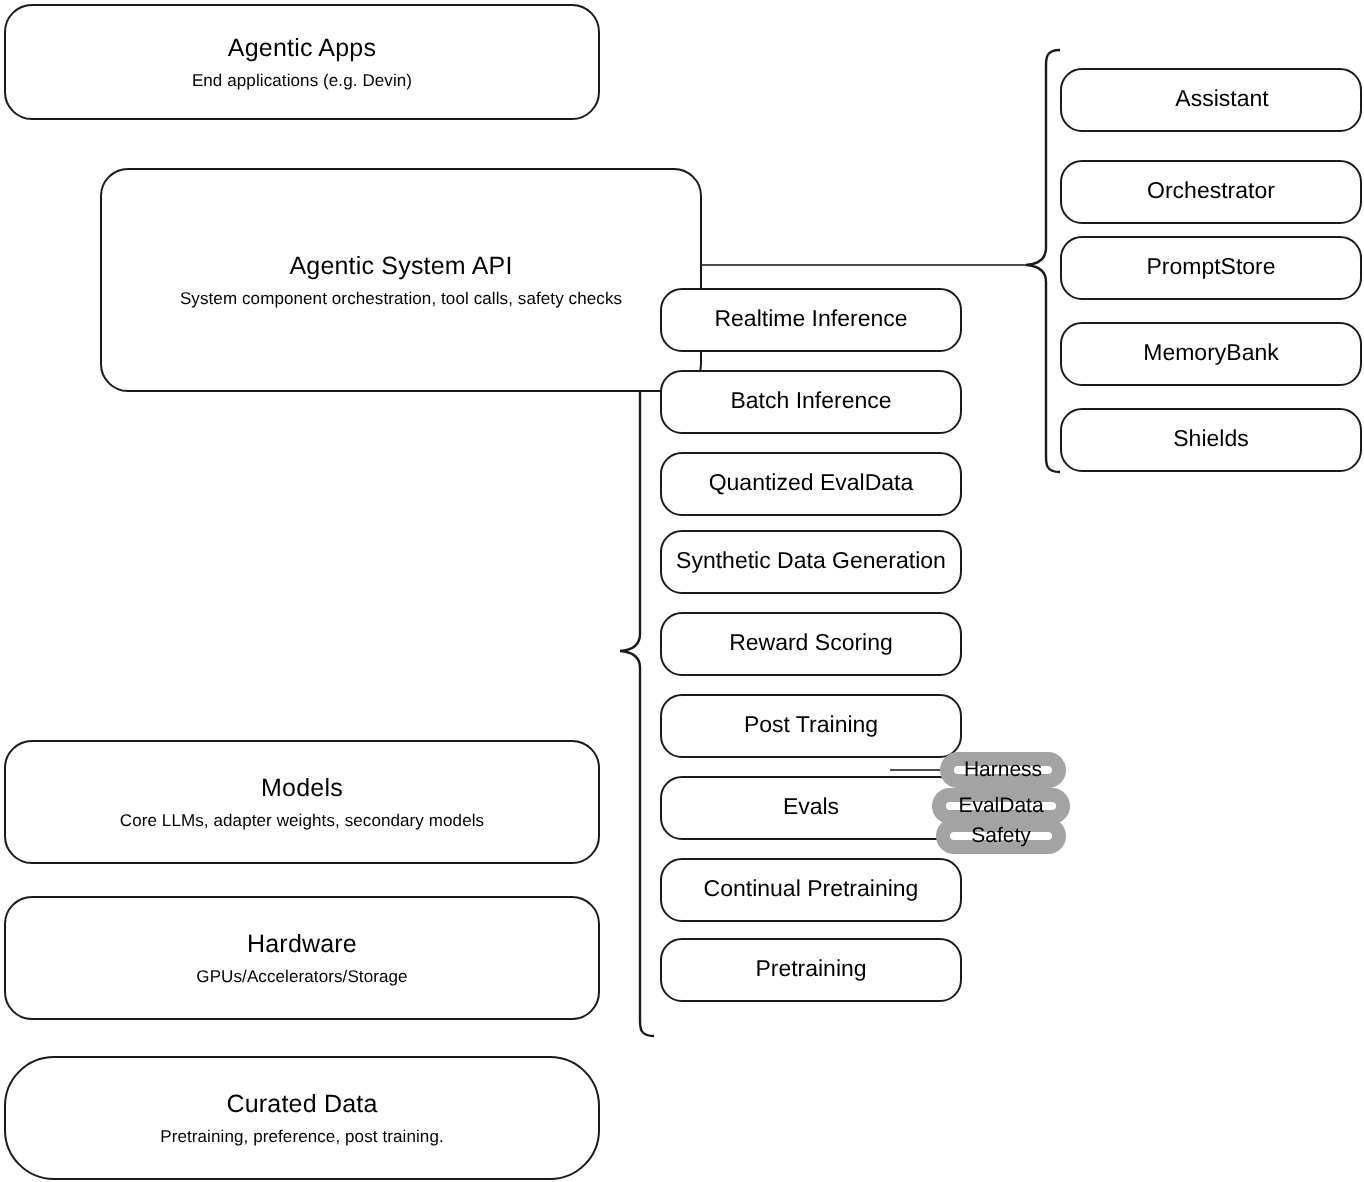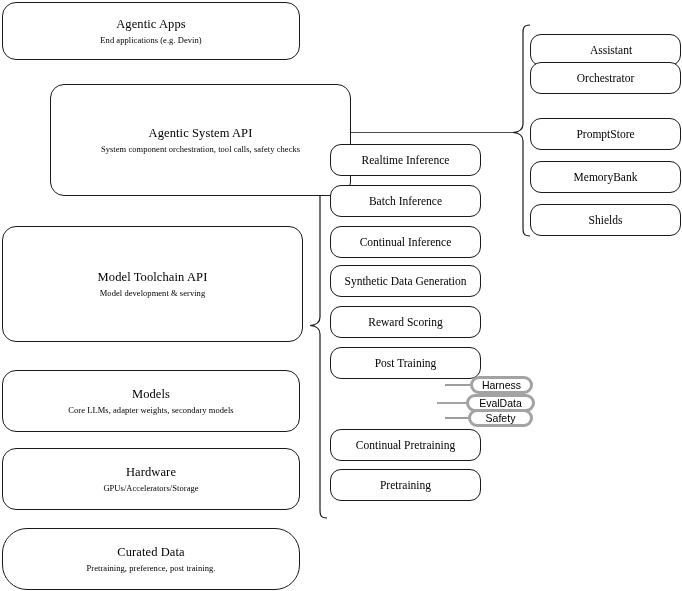--- a/index.html
+++ b/index.html
@@ -24,21 +24,20 @@
     position: absolute;
     box-sizing: border-box;
     border: 1px solid #1a1a1a;
     border-radius: 12px;
     background: #ffffff;
     display: flex;
     flex-direction: column;
     align-items: center;
     justify-content: center;
     text-align: center;
-    font-family: Liberation Serif, serif;
   }
 
   
   .layer { border-radius: 14px; }
   .layer .title {
     font-size: 12.5px;
     color: #000000;
     line-height: 16px;
     letter-spacing: 0.1px;
   }
@@ -55,21 +54,21 @@
     border-radius: 11px;
     font-size: 11.5px;
     color: #000000;
   }
   .item .label { line-height: 14px; }
 
   
   .pill {
     position: absolute;
     box-sizing: border-box;
-    border: 3px solid #a3a3a3;
+    border: 7px solid #a3a3a3;
     border-radius: 999px;
     background: #ffffff;
     display: flex;
     align-items: center;
     justify-content: center;
     font-size: 10.5px;
     color: #000000;
     line-height: 12px;
   }
 
@@ -124,24 +123,20 @@
   <div class="rbox layer" style="left:2px; top:2px; width:298px; height:58px;">
     <div class="title">Agentic Apps</div>
     <div class="subtitle">End applications (e.g. Devin)</div>
   </div>
 
   <div class="rbox layer" style="left:2px; top:84px; width:301px; height:112px;margin-left:48px;">
     <div class="title">Agentic System API</div>
     <div class="subtitle">System component orchestration, tool calls, safety checks</div>
   </div>
 
-  <div class="rbox layer" style="left:2px; top:226px; width:301px; height:116px;">
-    <div class="title">Model Toolchain API</div>
-    <div class="subtitle">Model development &amp; serving</div>
-  </div>
 
   <div class="rbox layer" style="left:2px; top:370px; width:298px; height:62px;">
     <div class="title">Models</div>
     <div class="subtitle">Core LLMs, adapter weights, secondary models</div>
   </div>
 
   <div class="rbox layer" style="left:2px; top:448px; width:298px; height:62px;">
     <div class="title">Hardware</div>
     <div class="subtitle">GPUs/Accelerators/Storage</div>
   </div>
@@ -151,52 +146,55 @@
     <div class="subtitle">Pretraining, preference, post training.</div>
   </div>
 
   <div class="rbox item" style="left:330px; top:144px; width:151px; height:32px;">
     <div class="label">Realtime Inference</div>
   </div>
   <div class="rbox item" style="left:330px; top:185px; width:151px; height:32px;">
     <div class="label">Batch Inference</div>
   </div>
   <div class="rbox item" style="left:330px; top:226px; width:151px; height:32px;">
-    <div class="label">Continual Inference</div>
+    <div class="label">Quantized EvalData</div>
   </div>
   <div class="rbox item" style="left:330px; top:265px; width:151px; height:32px;">
     <div class="label">Synthetic Data Generation</div>
   </div>
   <div class="rbox item" style="left:330px; top:306px; width:151px; height:32px;">
     <div class="label">Reward Scoring</div>
   </div>
   <div class="rbox item" style="left:330px; top:347px; width:151px; height:32px;">
     <div class="label">Post Training</div>
   </div>
+  <div class="rbox item" style="left:330px; top:388px; width:151px; height:32px;">
+    <div class="label">Evals</div>
+  </div>
   <div class="rbox item" style="left:330px; top:429px; width:151px; height:32px;">
     <div class="label">Continual Pretraining</div>
   </div>
   <div class="rbox item" style="left:330px; top:469px; width:151px; height:32px;">
     <div class="label">Pretraining</div>
   </div>
 
   <div class="pill" style="left:470px; top:376px; width:63px; height:18px;">
     <span>Harness</span>
   </div>
   <div class="pill" style="left:466px; top:394px; width:69px; height:18px;">
     <span>EvalData</span>
   </div>
   <div class="pill" style="left:468px; top:409px; width:65px; height:18px;">
     <span>Safety</span>
   </div>
 
   <div class="rbox item" style="left:530px; top:34px; width:151px; height:32px;padding-left:11px;">
     <div class="label">Assistant</div>
   </div>
-  <div class="rbox item" style="left:530px; top:62px; width:151px; height:32px;">
+  <div class="rbox item" style="left:530px; top:80px; width:151px; height:32px;">
     <div class="label">Orchestrator</div>
   </div>
   <div class="rbox item" style="left:530px; top:161px; width:151px; height:32px;">
     <div class="label">MemoryBank</div>
   </div>
   <div class="rbox item" style="left:530px; top:118px; width:151px; height:32px;">
     <div class="label">PromptStore</div>
   </div>
   <div class="rbox item" style="left:530px; top:204px; width:151px; height:32px;">
     <div class="label">Shields</div>

